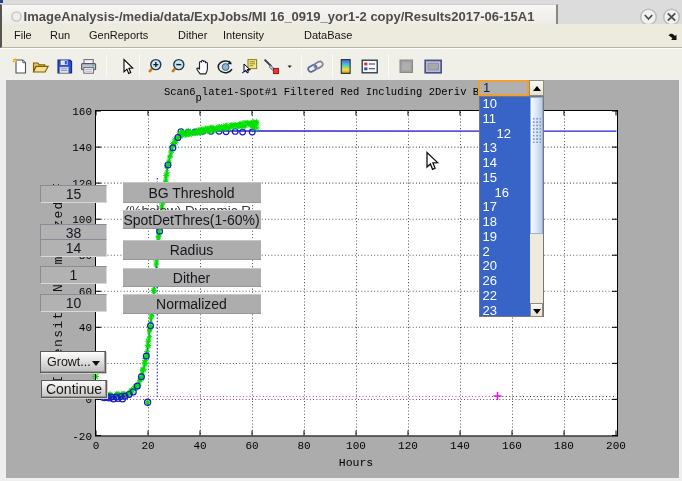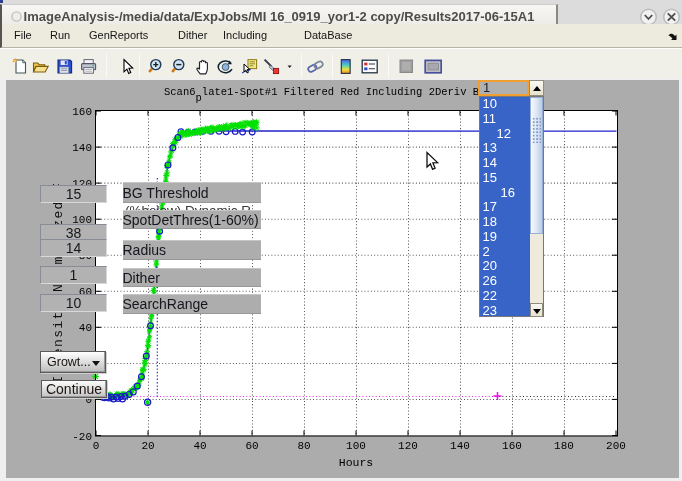--- a/index.html
+++ b/index.html
@@ -3,21 +3,21 @@
 *{margin:0;padding:0;box-sizing:border-box}
 body{width:682px;height:481px;position:relative;overflow:hidden;font-family:"Liberation Sans",sans-serif;background:#dcdcdc}
 #titlebar{position:absolute;left:0;top:4px;width:558px;height:24px;background:linear-gradient(#f7f6f4,#eceae6);border-top:1px solid #cfcdc9;border-left:2px solid #55544f;border-right:2px solid #8a8984}
 #title{position:absolute;left:0;right:0;top:4px;text-align:center;font-size:13px;font-weight:bold;color:#4e4c48;letter-spacing:0px}
 #menubar{position:absolute;left:0;top:24px;width:682px;height:24px;background:#edebde;border-left:2px solid #55544f;border-right:1px solid #a8a69c;border-bottom:1px solid #b6b4a8;box-sizing:content-box;height:23px}
 #menubar span{position:absolute;top:5px;font-size:11px;color:#141414}
 #toolbar{position:absolute;left:0;top:48px;width:682px;height:30px;background:#f0efe8;border-top:1px solid #fdfdfb}
 #canvasarea{position:absolute;left:0;top:78px;width:682px;height:403px;background:#efefef}
 #figure{position:absolute;left:6px;top:2px;width:673px;height:398px;background:#acacac}
 .efield{position:absolute;left:40px;width:67px;height:18px;background:#b2b2b2;border-top:1px solid #888c96;border-left:1px solid #888c96;border-bottom:1px solid #d8d8d8;border-right:1px solid #d8d8d8;font-size:14px;color:#16161e;text-align:center;line-height:16px}
-.ubtn{position:absolute;left:122.5px;width:138px;background:#adadad;border-top:1px solid #c6c6c6;border-bottom:1px solid #979797;font-size:14px;color:#16161e;text-align:left}
+.ubtn{position:absolute;left:122.5px;width:138px;background:#adadad;border-top:1px solid #c6c6c6;border-bottom:1px solid #979797;font-size:14px;color:#16161e;text-align:center}
 #growt{position:absolute;left:40px;top:351px;width:66px;height:22px;background:linear-gradient(#ffffff,#bdbdbd);border:1px solid #5a5a5a;box-shadow:inset -1px -1px 0 #9a9a9a,1px 1px 0 #cfcfcf;font-size:12.5px;color:#1c1410;line-height:21px;padding-left:6px}
 #growt .tri{position:absolute;right:5px;top:9px;width:0;height:0;border-left:4.5px solid transparent;border-right:4.5px solid transparent;border-top:5px solid #111}
 #continue{position:absolute;left:41px;top:380px;width:66px;height:18px;background:linear-gradient(#fcfcfc,#c2c2c2);border:1px solid #5a5a5a;box-shadow:inset -1px -1px 0 #9a9a9a,1px 1px 0 #cfcfcf;font-size:14px;color:#1c1410;line-height:16px;text-align:center}
 #ptitle{position:absolute;left:164px;top:86px;font-family:"Liberation Mono",monospace;font-size:10.5px;color:#000;white-space:pre}
 #ptitle sub{font-size:10.5px;position:relative;top:3px}
 #dropdown{position:absolute;left:478px;top:80px;width:66px;height:237px}
 #combo{position:absolute;left:0;top:0;width:50.5px;height:16px;background:#b0b0b0;border:2px solid #efa030;font-size:13px;color:#202030;padding-left:3px;line-height:12px}
 #upbtn{position:absolute;left:50.5px;top:0;width:15.5px;height:16px;background:linear-gradient(#fbfaf4,#e7e2cd);border:1px solid #8e8c7c}
 #upbtn:after{content:"";position:absolute;left:3px;top:5px;border-left:4.5px solid transparent;border-right:4.5px solid transparent;border-bottom:5px solid #000}
 #list{position:absolute;left:0.5px;top:16px;width:65px;height:221px;border:1px solid #777;background:#efebdc}
@@ -391,41 +391,41 @@
 <div id="ptitle">Scan6<sub>p</sub>late1-Spot#1 Filtered Red Including 2Deriv Blue Dots</div>
 <div class="efield" style="top:184.5px">15</div>
 <div class="efield" style="top:224px">38</div>
 <div class="efield" style="top:239px">14</div>
 <div class="efield" style="top:266px">1</div>
 <div class="efield" style="top:293.5px">10</div>
 <div class="ubtn" style="top:182px;height:21px;line-height:21px">BG Threshold</div>
 <div class="ubtn" style="top:210px;height:19px;line-height:19px">SpotDetThres(1-60%)</div>
 <div class="ubtn" style="top:240px;height:19.5px;line-height:19.5px">Radius</div>
 <div class="ubtn" style="top:267.5px;height:19px;line-height:19px">Dither</div>
-<div class="ubtn" style="top:294px;height:19.5px;line-height:19.5px">SearchRange</div>
+<div class="ubtn" style="top:294px;height:19.5px;line-height:19.5px">Normalized</div>
 <div id="growt">Growt...<span class="tri"></span></div>
 <div id="continue">Continue</div>
 <div id="titlebar">
     <div id="title">ImageAnalysis-/media/data/ExpJobs/MI 16_0919_yor1-2 copy/Results2017-06-15A1</div>
 <svg style="position:absolute;left:8px;top:5px" width="14" height="14">
       <circle cx="6.5" cy="6.5" r="4.6" fill="#ededeb" stroke="#c2c2c2" stroke-width="1.4"></circle>
     </svg>
 <svg style="position:absolute;left:637px;top:2px" width="44" height="21">
 <circle cx="9.5" cy="10" r="7.8" fill="#f1f1f1" stroke="#bdbdbd" stroke-width="1.6"></circle>
 <path d="M5.8 8 L9.5 12 L13.2 8" fill="none" stroke="#4c4c4c" stroke-width="1.8"></path>
 <circle cx="32.5" cy="10" r="7.8" fill="#f1f1f1" stroke="#bdbdbd" stroke-width="1.6"></circle>
 <path d="M28.8 6.3 L36.2 13.7 M36.2 6.3 L28.8 13.7" stroke="#4c4c4c" stroke-width="1.8"></path>
 </svg>
   </div>
 <div id="menubar">
     <span style="left:12px">File</span>
     <span style="left:48px">Run</span>
     <span style="left:87px">GenReports</span>
     <span style="left:176px">Dither</span>
-    <span style="left:221px">Including</span>
+    <span style="left:221px">Intensity</span>
     <span style="left:302px">DataBase</span>
 <svg style="position:absolute;left:665px;top:8px" width="11" height="9">
       <path d="M1.5 3.5 C2.5 1.5 5 1 6.5 2.5 L8 4 L9.5 2.5 L9.5 8 L4 8 L5.5 6.5 L4 5 C3 4 2.5 4 1.5 3.5 Z" fill="#111"></path>
     </svg>
 </div>
 <div id="toolbar">
     <div style="position:absolute;left:106px;top:5px;width:1px;height:24px;background:#b9b7ae;border-right:1px solid #fbfaf6"></div>
     <div style="position:absolute;left:139px;top:5px;width:1px;height:24px;background:#b9b7ae;border-right:1px solid #fbfaf6"></div>
     <div style="position:absolute;left:301px;top:5px;width:1px;height:24px;background:#b9b7ae;border-right:1px solid #fbfaf6"></div>
     <div style="position:absolute;left:332px;top:5px;width:1px;height:24px;background:#b9b7ae;border-right:1px solid #fbfaf6"></div>
@@ -523,21 +523,21 @@
   </div>
 <div id="dropdown">
     <div id="list">
       <div id="listinner">
         <div style="position:absolute;left:3px;top:0.0px;height:14.8px;line-height:14.8px">10</div>
         <div style="position:absolute;left:3px;top:14.8px;height:14.8px;line-height:14.8px">11</div>
         <div style="position:absolute;left:17px;top:29.5px;height:14.8px;line-height:14.8px">12</div>
         <div style="position:absolute;left:3px;top:44.3px;height:14.8px;line-height:14.8px">13</div>
         <div style="position:absolute;left:3px;top:59.0px;height:14.8px;line-height:14.8px">14</div>
         <div style="position:absolute;left:3px;top:73.8px;height:14.8px;line-height:14.8px">15</div>
-        <div style="position:absolute;left:21px;top:88.6px;height:14.8px;line-height:14.8px">16</div>
+        <div style="position:absolute;left:15px;top:88.6px;height:14.8px;line-height:14.8px">16</div>
         <div style="position:absolute;left:3px;top:103.3px;height:14.8px;line-height:14.8px">17</div>
         <div style="position:absolute;left:3px;top:118.1px;height:14.8px;line-height:14.8px">18</div>
         <div style="position:absolute;left:3px;top:132.8px;height:14.8px;line-height:14.8px">19</div>
         <div style="position:absolute;left:3px;top:147.6px;height:14.8px;line-height:14.8px">2</div>
         <div style="position:absolute;left:3px;top:162.4px;height:14.8px;line-height:14.8px">20</div>
         <div style="position:absolute;left:3px;top:177.1px;height:14.8px;line-height:14.8px">26</div>
         <div style="position:absolute;left:3px;top:191.9px;height:14.8px;line-height:14.8px">22</div>
         <div style="position:absolute;left:3px;top:206.6px;height:14.8px;line-height:14.8px">23</div>
       </div>
 <div id="sbthumb"></div>

